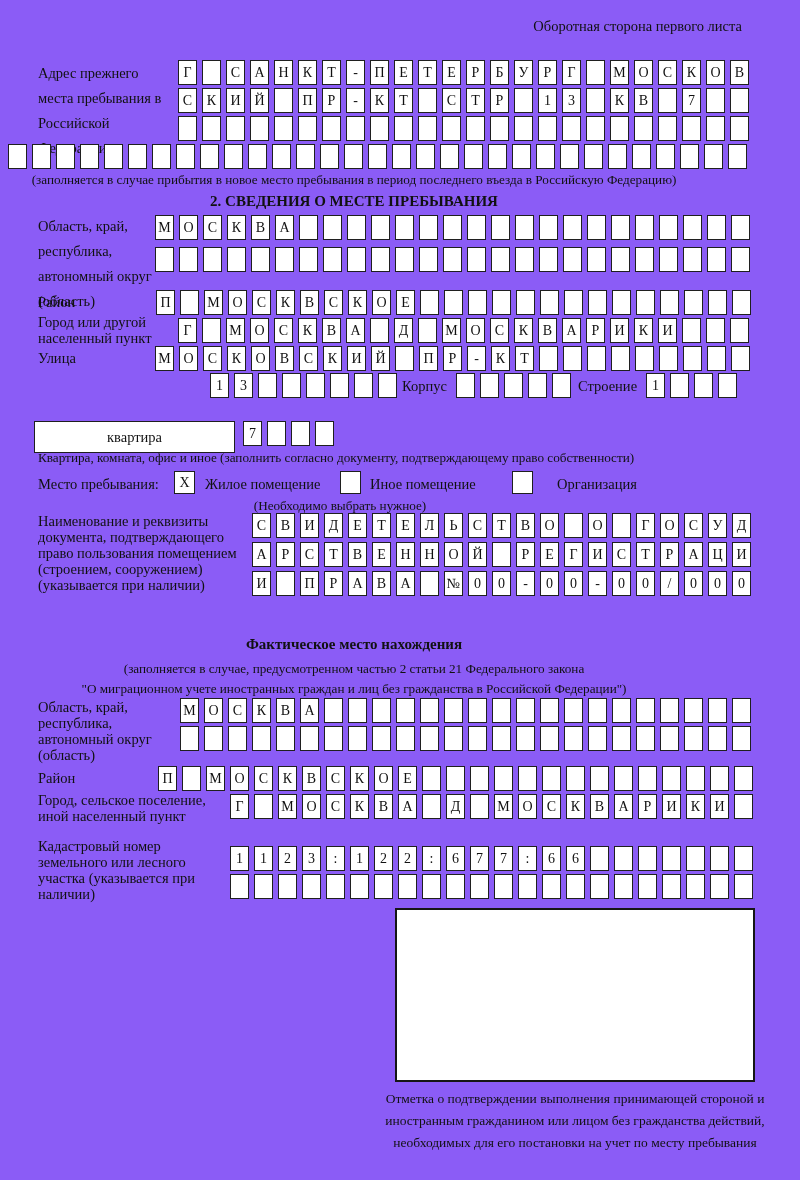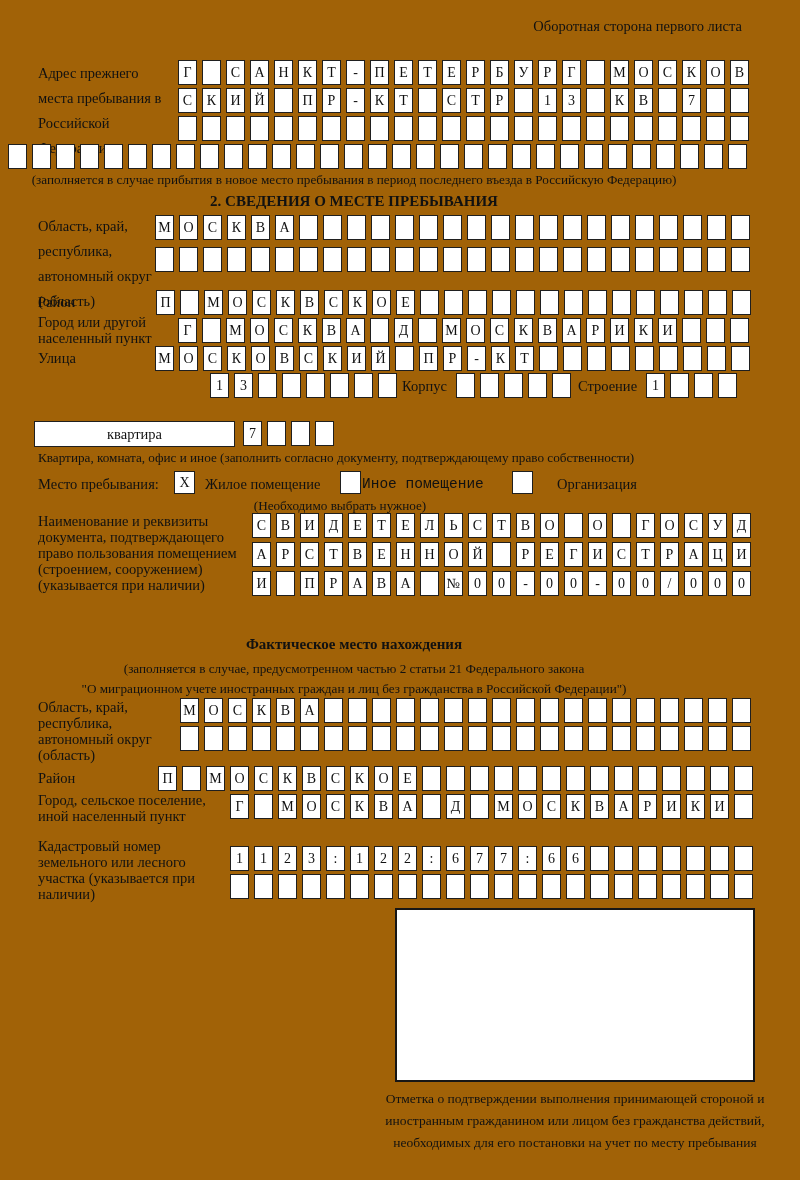--- a/index.html
+++ b/index.html
@@ -1,17 +1,17 @@
 <!DOCTYPE html>
 <html><head>
 <meta charset="utf-8">
 <style>
   html,body{margin:0;padding:0;background:#fff;}
   #form{
-    position:relative;width:800px;height:1180px;background:#a16207;
+    position:relative;width:800px;height:1180px;background:#8b5cf6;
     font-family:"Liberation Serif","DejaVu Serif",serif;color:#111;
     overflow:hidden;
   }
   .abs{position:absolute;}
   .lbl{font-size:14.5px;line-height:25px;color:#111;}
   .lbl-tight{font-size:14.5px;line-height:16px;color:#111;}
   .note{font-size:13.2px;color:#111;}
   .title{font-size:15px;font-weight:bold;color:#111;}
   .cellrow{display:flex;gap:5px;}
   .cell{
@@ -315,34 +315,34 @@
       <span class="cell"></span>
     </div>
   <div class="abs lbl" style="left:578px;top:374px;">Строение</div>
   <div class="abs cellrow" style="left:646px;top:373px;">
       <span class="cell">1</span>
       <span class="cell"></span>
       <span class="cell"></span>
       <span class="cell"></span>
     </div>
 
-  <div class="abs bigbox" style="left:34px;top:421px;width:201px;height:26px;">квартира</div>
+  <div class="abs bigbox" style="left:34px;top:421px;width:201px;height:32px;">квартира</div>
   <div class="abs cellrow" style="left:243px;top:421px;">
       <span class="cell">7</span>
       <span class="cell"></span>
       <span class="cell"></span>
       <span class="cell"></span>
     </div>
   <div class="abs note" style="left:38px;top:450px;">Квартира, комната, офис и иное (заполнить согласно документу, подтверждающему право собственности)</div>
 
   <div class="abs lbl" style="left:38px;top:472px;">Место пребывания:</div>
   <div class="abs chk" style="left:174px;top:471px;">X</div>
   <div class="abs lbl" style="left:205px;top:472px;">Жилое помещение</div>
   <div class="abs chk" style="left:340px;top:471px;"></div>
-  <div class="abs lbl" style="left:362px;top:472px;font-family:Liberation Mono, monospace;">Иное помещение</div>
+  <div class="abs lbl" style="left:370px;top:472px;">Иное помещение</div>
   <div class="abs chk" style="left:512px;top:471px;"></div>
   <div class="abs lbl" style="left:557px;top:472px;">Организация</div>
   <div class="abs note" style="left:180px;top:498px;width:320px;text-align:center;">(Необходимо выбрать нужное)</div>
 
   <div class="abs lbl-tight" style="left:38px;top:513px;width:206px;">Наименование и реквизиты документа, подтверждающего право пользования помещением (строением, сооружением) (указывается при наличии)</div>
   <div class="abs cellrow" style="left:252px;top:513px;">
       <span class="cell">С</span>
       <span class="cell">В</span>
       <span class="cell">И</span>
       <span class="cell">Д</span>

